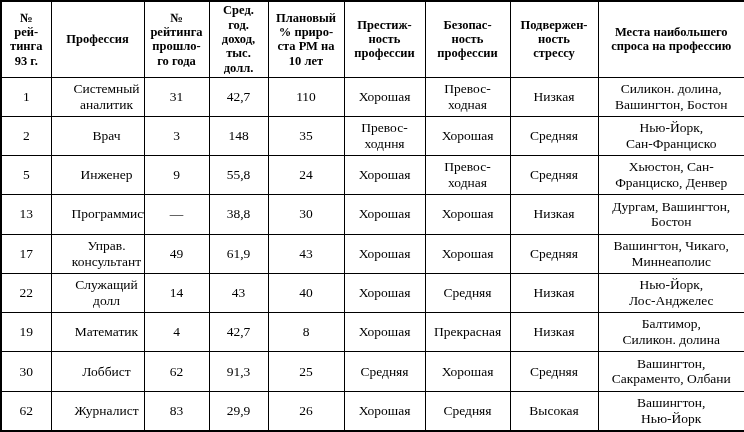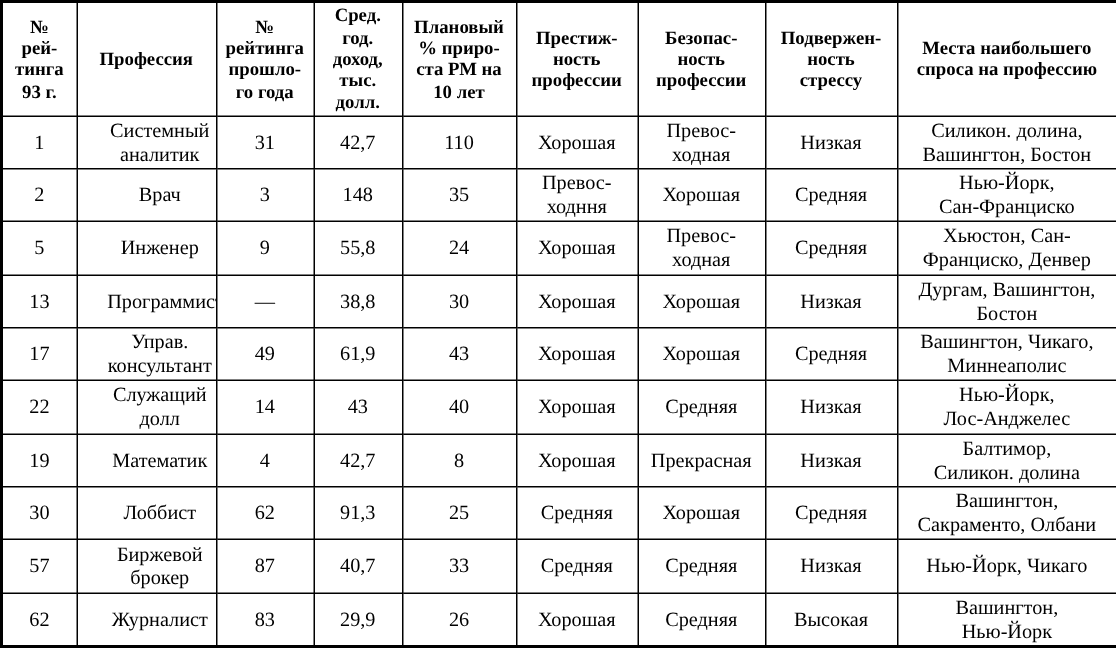--- a/index.html
+++ b/index.html
@@ -192,32 +192,20 @@
         <td class="col-rank-prev">62</td>
         <td class="col-income">91,3</td>
         <td class="col-growth">25</td>
         <td class="col-prestige">Средняя</td>
         <td class="col-safety">Хорошая</td>
         <td class="col-stress">Средняя</td>
         <td class="col-demand-places">Вашингтон,
 Сакраменто, Олбани</td>
       </tr>
       <tr>
-        <td class="col-rank-93">57</td>
-        <td class="col-profession">Биржевой
-брокер</td>
-        <td class="col-rank-prev">87</td>
-        <td class="col-income">40,7</td>
-        <td class="col-growth">33</td>
-        <td class="col-prestige">Средняя</td>
-        <td class="col-safety">Средняя</td>
-        <td class="col-stress">Низкая</td>
-        <td class="col-demand-places">Нью-Йорк, Чикаго</td>
-      </tr>
-      <tr>
         <td class="col-rank-93">62</td>
         <td class="col-profession">Журналист</td>
         <td class="col-rank-prev">83</td>
         <td class="col-income">29,9</td>
         <td class="col-growth">26</td>
         <td class="col-prestige">Хорошая</td>
         <td class="col-safety">Средняя</td>
         <td class="col-stress">Высокая</td>
         <td class="col-demand-places">Вашингтон,
 Нью-Йорк</td>

